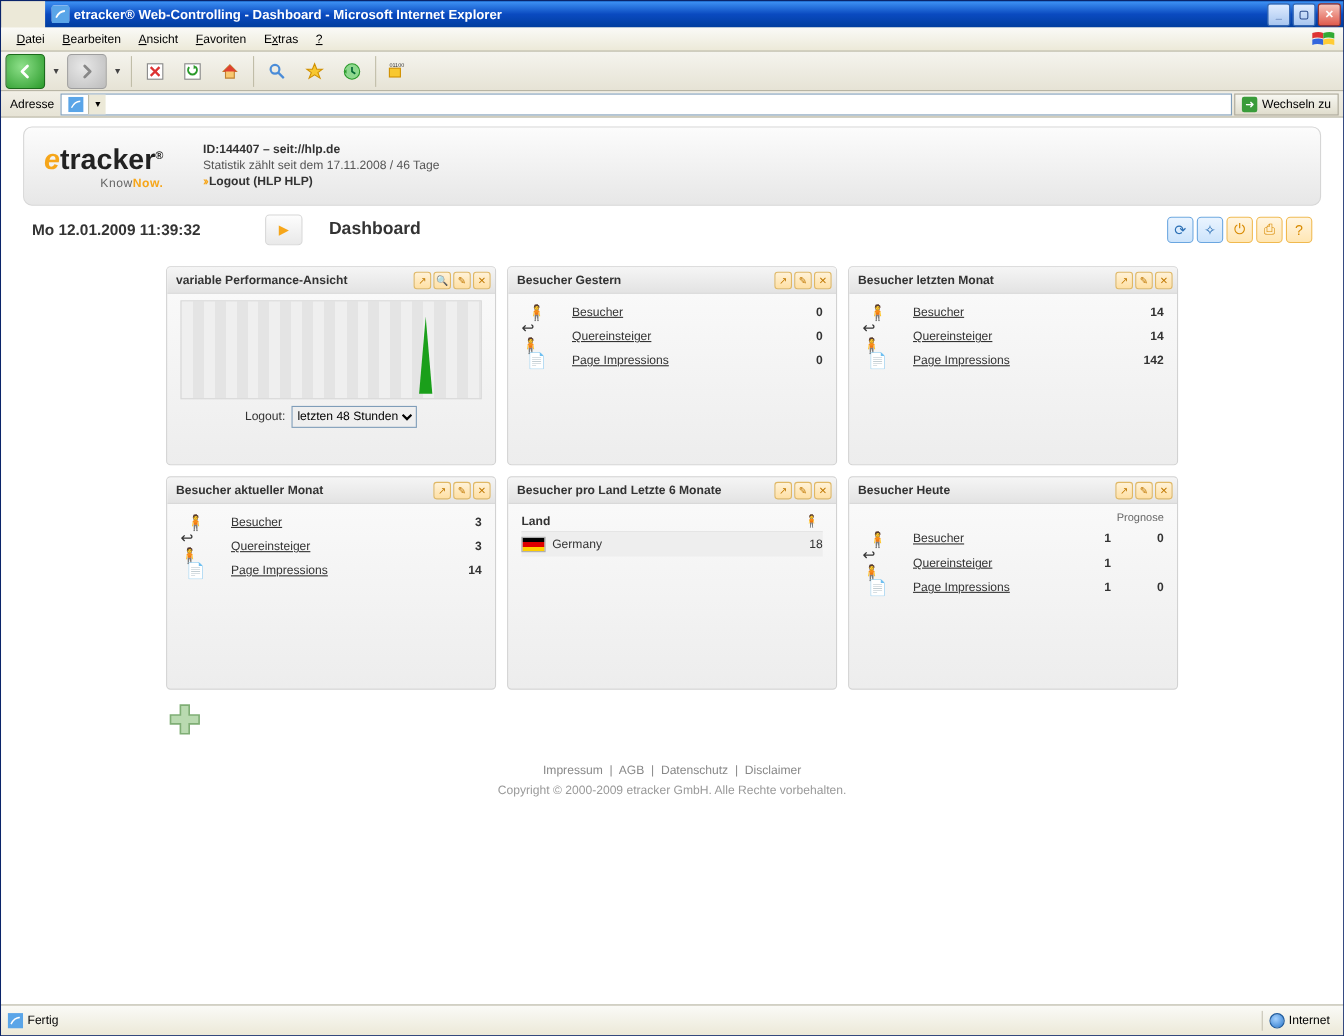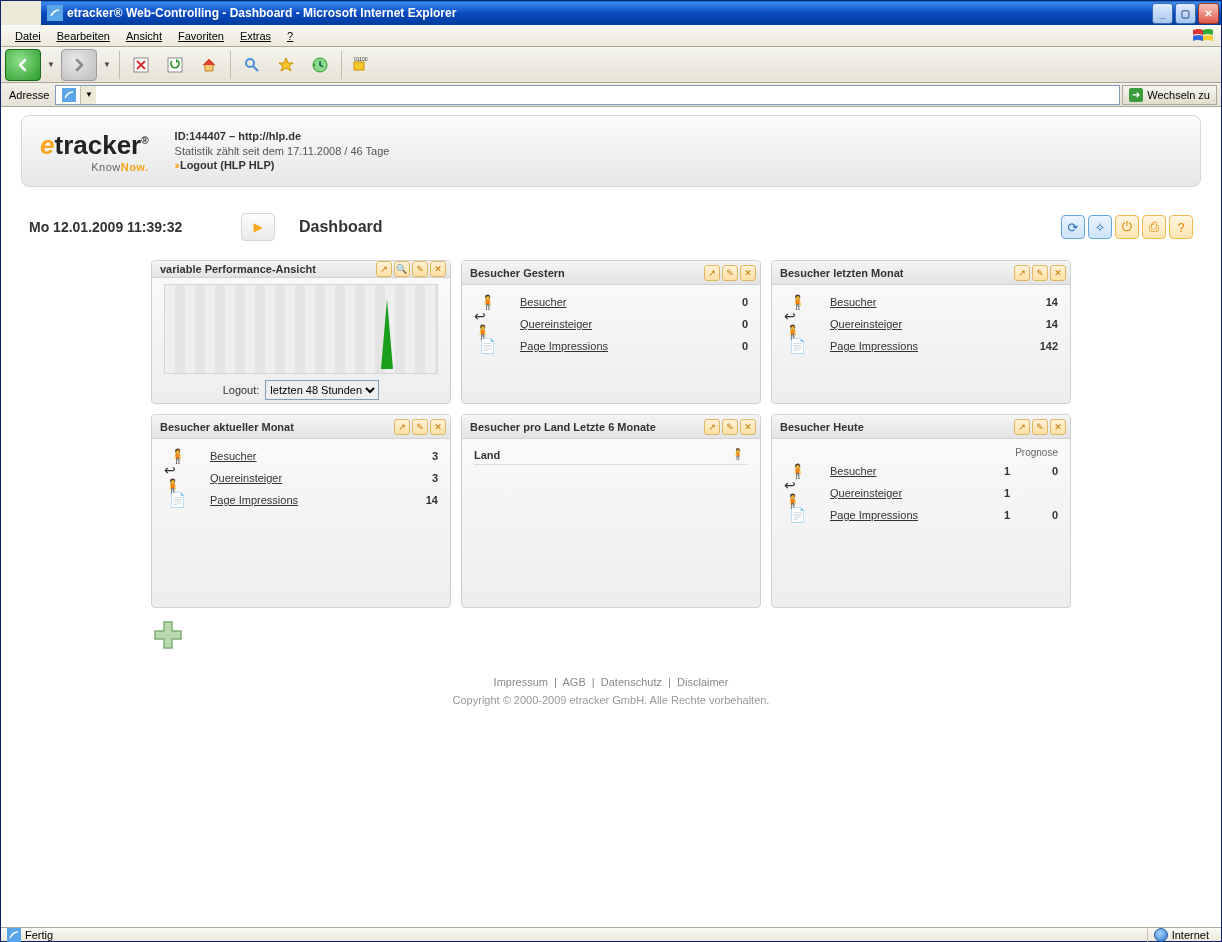--- a/index.html
+++ b/index.html
@@ -7,21 +7,21 @@
 
 .window { width: 1222px; height: 942px; display: flex; flex-direction: column; border: 1px solid #0a246a; background: #ece9d8; }
 
 .titlebar { height: 24px; background: linear-gradient(to bottom, #0058c8, #3a8cf0 5%, #0a4ac0 50%, #003d9e); display: flex; align-items: center; padding: 0 2px 0 6px; color: #fff; margin-left: 40px; }
 .titlebar .icon { width: 16px; height: 16px; background: #fff; margin-right: 4px; border-radius: 2px; }
 .titlebar-title { flex: 1; font-size: 12px; font-weight: bold; }
 .titlebar-btns { display: flex; gap: 2px; }
 .titlebar-btn { width: 21px; height: 21px; background: linear-gradient(to bottom, #e0ecff, #a8c6ef); border: 1px solid #396ab0; border-radius: 3px; display: flex; align-items: center; justify-content: center; font-size: 10px; font-weight: bold; color: #2f4f8f; cursor: pointer; }
 .titlebar-btn.close { background: linear-gradient(to bottom, #f7c5bb, #df5a4c); color: #fff; border-color: #a03020; }
 
-.menubar { height: 22px; background: linear-gradient(#fafaf7,#ece9d8); display: flex; align-items: center; padding: 0 6px; border-bottom: 1px solid #aca899; text-decoration: underline; }
+.menubar { height: 22px; background: linear-gradient(#fafaf7,#ece9d8); display: flex; align-items: center; padding: 0 6px; border-bottom: 1px solid #aca899; }
 .menubar .mitem { padding: 2px 8px; font-size: 11px; cursor: default; }
 .menubar .mitem u { text-decoration: underline; }
 .menubar .spacer { flex: 1; }
 .menubar .winlogo { width: 24px; height: 18px; }
 
 .toolbar { height: 36px; background: linear-gradient(#f5f4ee,#e6e3d5); display: flex; align-items: center; padding: 0 4px; gap: 4px; border-bottom: 1px solid #aca899; }
 .tbtn { width: 30px; height: 30px; display: flex; align-items: center; justify-content: center; border: 1px solid transparent; border-radius: 3px; cursor: pointer; position: relative; }
 .navbtn { width: 36px; height: 32px; border-radius: 4px; display: flex; align-items: center; justify-content: center; cursor: pointer; }
 .navback { background: radial-gradient(circle at 40% 35%, #8ee08a, #2a9a2a); border: 1px solid #1c6a1c; }
 .navfwd  { background: radial-gradient(circle at 40% 35%, #e8e8e8, #bcbcbc); border: 1px solid #9e9e9e; }
@@ -33,45 +33,45 @@
 .addrinput { flex: 1; height: 20px; background: #fff; border: 1px solid #7f9db9; display: flex; align-items: center; padding: 0 2px; }
 .addrinput .favicon { width: 14px; height: 14px; margin: 0 4px; }
 .addrinput input { flex: 1; border: none; outline: none; font-size: 11px; background: transparent; }
 .addrinput .drop { width: 16px; height: 18px; background: #ece9d8; border-left: 1px solid #c0bda8; display: flex; align-items: center; justify-content: center; font-size: 8px; cursor: pointer; }
 .go-btn { height: 20px; padding: 0 6px; display: flex; align-items: center; gap: 4px; background: linear-gradient(#f7f7f1,#e0ddcd); border: 1px solid #aca899; cursor: pointer; font-size: 11px; }
 .go-btn .go-icon { width: 14px; height: 14px; background: #3a9c3a; border-radius: 2px; display: flex; align-items: center; justify-content: center; color: #fff; font-size: 10px; }
 
 .content { flex: 1; background: #fff; overflow: auto; position: relative; }
 .page { padding: 8px 20px 0; }
 
-.banner { height: 72px; background: linear-gradient(to bottom, #fcfcfc, #e7e7e7); border: 1px solid #d6d6d6; border-radius: 8px; display: flex; align-items: center; padding: 0 18px; gap: 26px; }
+.banner { height: 72px; background: linear-gradient(to bottom, #fcfcfc, #e7e7e7); border: 1px solid #d6d6d6; border-radius: 8px; display: flex; align-items: center; padding: 0 18px; gap: 36px; }
 .logo { font-size: 26px; font-weight: bold; color: #222; position: relative; }
 .logo .e { font-style: italic; color: #f6a61a; }
 .logo .reg { font-size: 10px; vertical-align: super; }
 .logo .know { display: block; font-size: 11px; font-weight: normal; color: #666; letter-spacing: 0.5px; text-align: right; }
 .logo .know .now { color: #f6a61a; font-weight: bold; }
 .hdrinfo { font-size: 11px; color: #555; line-height: 1.35; }
 .hdrinfo b { color: #333; }
 .hdrinfo .logout { color: #444; cursor: pointer; }
 .hdrinfo .logout .arr { color: #f6a61a; font-weight: bold; letter-spacing: -2px; margin-right: 2px; }
 
-.subbar { height: 34px; margin-top: 23px; display: flex; align-items: center; }
+.subbar { height: 34px; margin-top: 5px; display: flex; align-items: center; }
 .datetime { width: 220px; font-size: 14px; font-weight: bold; color: #333; padding-left: 8px; }
 .playbox { width: 34px; height: 28px; background: linear-gradient(#fdfdfd,#e9e9e9); border: 1px solid #d6d6d6; border-radius: 4px; display: flex; align-items: center; justify-content: center; cursor: pointer; }
 .playbox span { color: #f6a61a; font-size: 12px; }
 .pagetitle { font-size: 16px; font-weight: bold; color: #333; padding-left: 24px; flex: 1; }
 .actbtns { display: flex; gap: 3px; padding-right: 8px; }
 .actbtn { width: 24px; height: 24px; border-radius: 4px; display: flex; align-items: center; justify-content: center; cursor: pointer; font-size: 13px; }
 .actbtn.blue { border: 1px solid #6aa6e0; background: linear-gradient(#eaf4ff,#cde4fb); color: #2b6fb5; }
 .actbtn.orange { border: 1px solid #f0b94e; background: linear-gradient(#fff5e2,#ffe6b3); color: #d88a00; }
 
 .warea { padding: 16px 0 0 130px; display: flex; flex-wrap: wrap; gap: 10px; width: 1060px; }
 
 .widget { width: 300px; border: 1px solid #d2d2d2; border-radius: 4px; background: linear-gradient(to bottom, #fbfbfb, #ededed); display: flex; flex-direction: column; overflow: hidden; }
-.widget.h160 { height: 144px; }
+.widget.h160 { height: 181px; }
 .widget.h154 { height: 194px; }
 .whead { height: 24px; background: linear-gradient(#f5f5f5,#e3e3e3); border-bottom: 1px solid #d2d2d2; display: flex; align-items: center; padding: 0 4px 0 8px; }
 .whead .wtitle { flex: 1; font-size: 11px; font-weight: bold; color: #333; }
 .whead .wbtns { display: flex; gap: 2px; }
 .wbtn { width: 16px; height: 16px; border: 1px solid #e0b864; border-radius: 3px; background: linear-gradient(#fff2d8,#ffe0a4); cursor: pointer; display: flex; align-items: center; justify-content: center; font-size: 9px; color: #c07800; }
 .wbody { flex: 1; padding: 6px 12px; font-size: 11px; color: #333; }
 
 .statrow { display: flex; align-items: center; height: 22px; }
 .statrow .sicon { width: 28px; display: flex; justify-content: center; font-size: 14px; }
 .statrow .slabel { flex: 1; padding-left: 18px; text-decoration: underline; }
@@ -98,21 +98,21 @@
 .anz-row select { font-size: 11px; border: 1px solid #7f9db9; height: 20px; }
 
 .addw { margin: 10px 0 0 130px; width: 34px; height: 34px; cursor: pointer; }
 .addw svg { display: block; }
 
 .footer { text-align: center; padding: 24px 0 8px; }
 .footer .links { font-size: 11px; color: #888; }
 .footer .links a { color: #888; text-decoration: none; cursor: pointer; }
 .footer .copy { font-size: 11px; color: #999; margin-top: 6px; }
 
-.statusbar { height: 14px; border-top: 1px solid #aca899; background: linear-gradient(#fafaf7,#ece9d8); display: flex; align-items: center; padding: 0 6px; font-size: 11px; }
+.statusbar { height: 28px; border-top: 1px solid #aca899; background: linear-gradient(#fafaf7,#ece9d8); display: flex; align-items: center; padding: 0 6px; font-size: 11px; }
 .statusbar .sicon { width: 14px; height: 14px; margin-right: 4px; }
 .statusbar .stext { flex: 1; }
 .statusbar .zone { display: flex; align-items: center; gap: 4px; padding: 0 6px; border-left: 1px solid #c6c3b3; height: 18px; }
 .statusbar .zone .globe { width: 14px; height: 14px; background: radial-gradient(circle at 40% 35%, #a5d2ff, #2a77cc); border-radius: 50%; border: 1px solid #1f5a9c; }
 
 
 svg { display: block; }
 </style>
 </head>
 <body>
@@ -232,21 +232,21 @@
 
   <div class="content">
     <div class="page">
 
       <div class="banner">
         <div class="logo">
           <span class="e">e</span><span>tracker</span><span class="reg">®</span>
           <span class="know"><span>Know</span><span class="now">Now.</span></span>
         </div>
         <div class="hdrinfo">
-          <b>ID:144407 – http://hlp.de</b><br>
+          <b>ID:144407 – seit://hlp.de</b><br>
           <span>Statistik zählt seit dem 17.11.2008 / 46 Tage</span><br>
           <span class="logout"><span class="arr">››</span><b>Logout (HLP HLP)</b></span>
         </div>
       </div>
 
       <div class="subbar">
         <div class="datetime">Mo 12.01.2009 11:39:32</div>
         <div class="playbox">
             <span>▶</span>
           </div>
@@ -376,20 +376,25 @@
               <div class="wbtn">↗</div>
               <div class="wbtn">✎</div>
               <div class="wbtn">✕</div>
             </div>
           </div>
           <div class="wbody landtbl">
             <div class="lhead">
               <span class="lname">Land</span>
               <span class="lic">🧍</span>
             </div>
+            <div class="lrow">
+              <span class="flag"></span>
+              <span class="cname">Germany</span>
+              <span class="cval">18</span>
+            </div>
           </div>
         </div>
 
         <div class="widget h154">
           <div class="whead">
             <span class="wtitle">Besucher Heute</span>
             <div class="wbtns">
               <div class="wbtn">↗</div>
               <div class="wbtn">✎</div>
               <div class="wbtn">✕</div>

